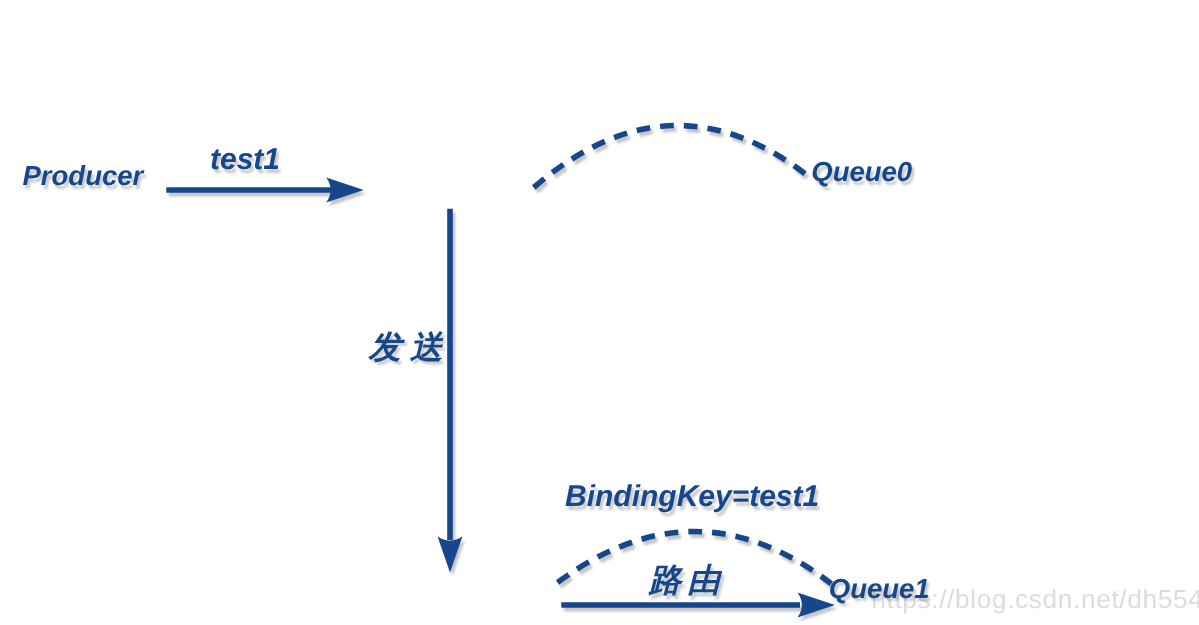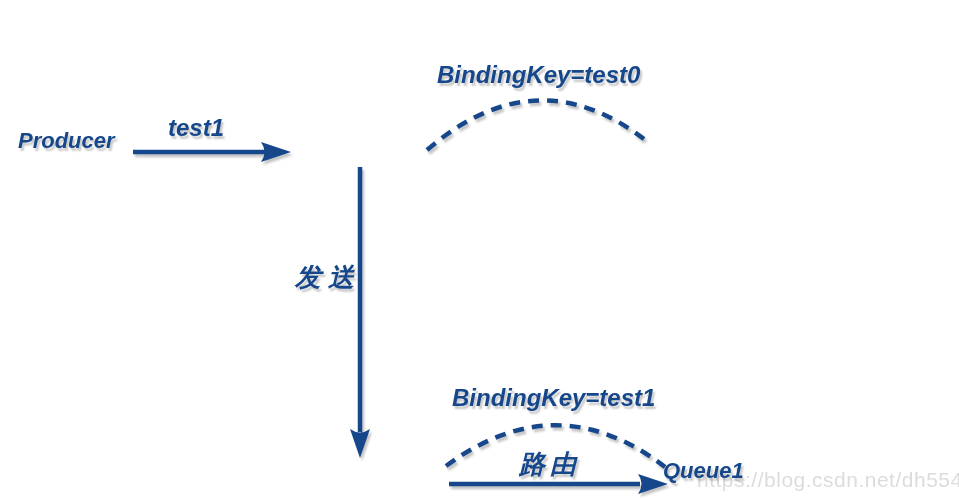--- a/index.html
+++ b/index.html
@@ -80,27 +80,27 @@
 
     <path class="stroke-line dashed" d="M446,466 Q557,384 665,467"></path>
 
     <path class="stroke-line" d="M449,484 H640"></path>
     <path class="head" d="M668,484 L638,474 Q645,484 638,494 Z"></path>
   </svg>
 
   <div class="lbl node" style="left:18px; top:128px;">Producer</div>
 
 
+  <div class="lbl node" style="left:649px; top:125px;">Queue0</div>
 
 
   <div class="lbl node" style="left:663px; top:458px;">Queue1</div>
 
   <div class="lbl edge-lbl test1-lbl" style="left:168px; top:114px;">test1</div>
 
-  <div class="lbl edge-lbl" style="left:437px; top:61px;">BindingKey=test0</div>
 
   <div class="lbl cjk" style="left:295px; top:260px;">发送</div>
 
   <div class="lbl edge-lbl" style="left:452px; top:384px;">BindingKey=test1</div>
 
   <div class="lbl cjk" style="left:519px; top:447px; letter-spacing:5px;">路由</div>
 
 </div>
 
 </body></html>

